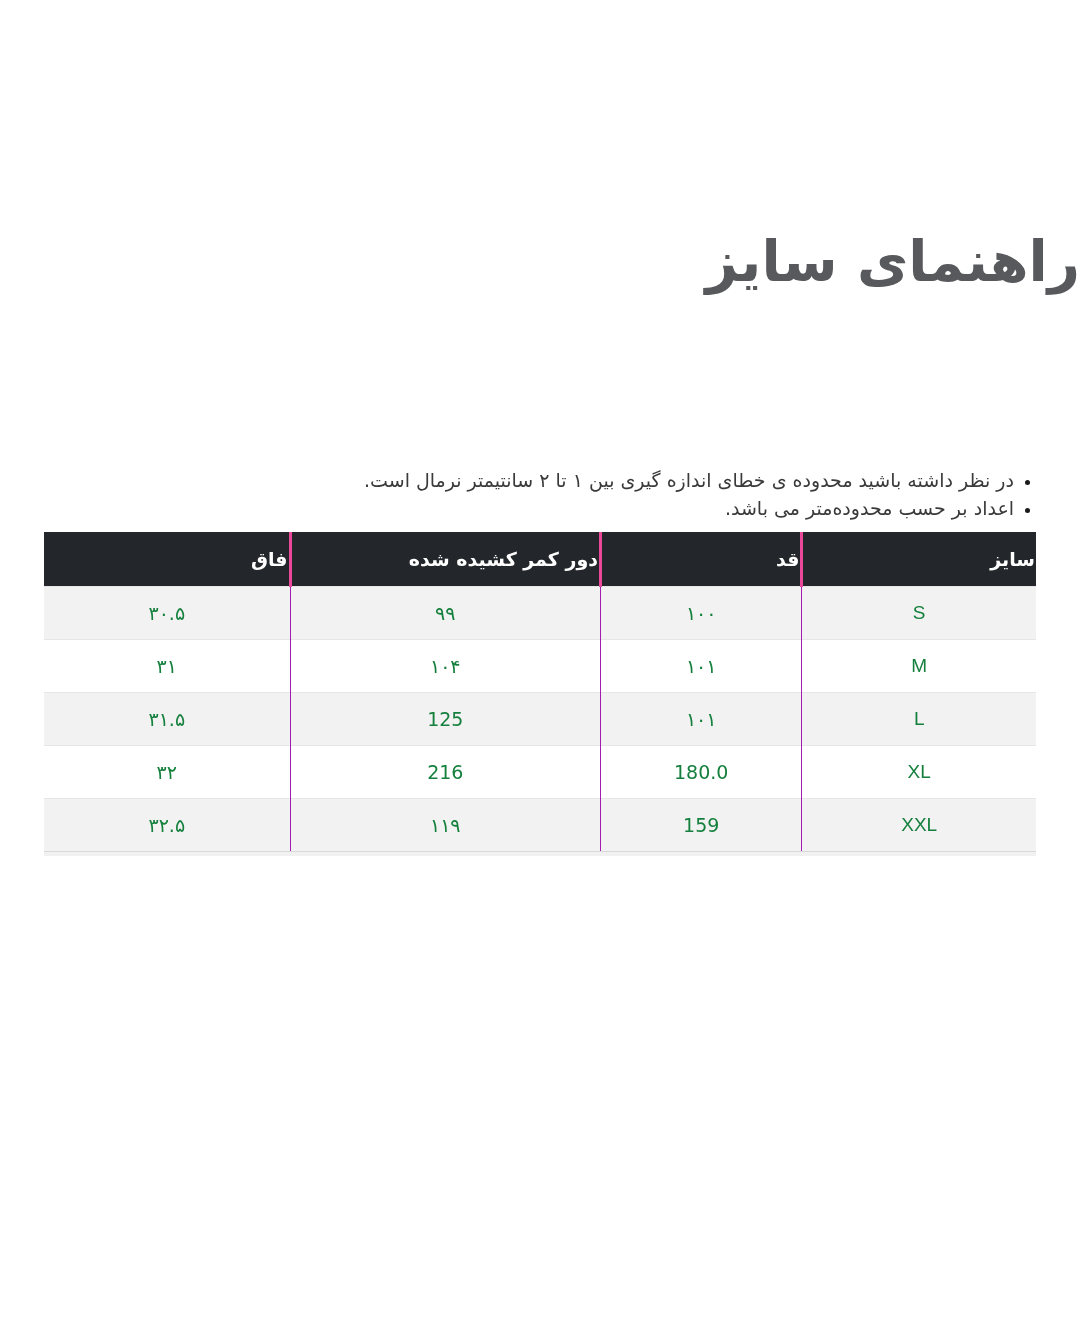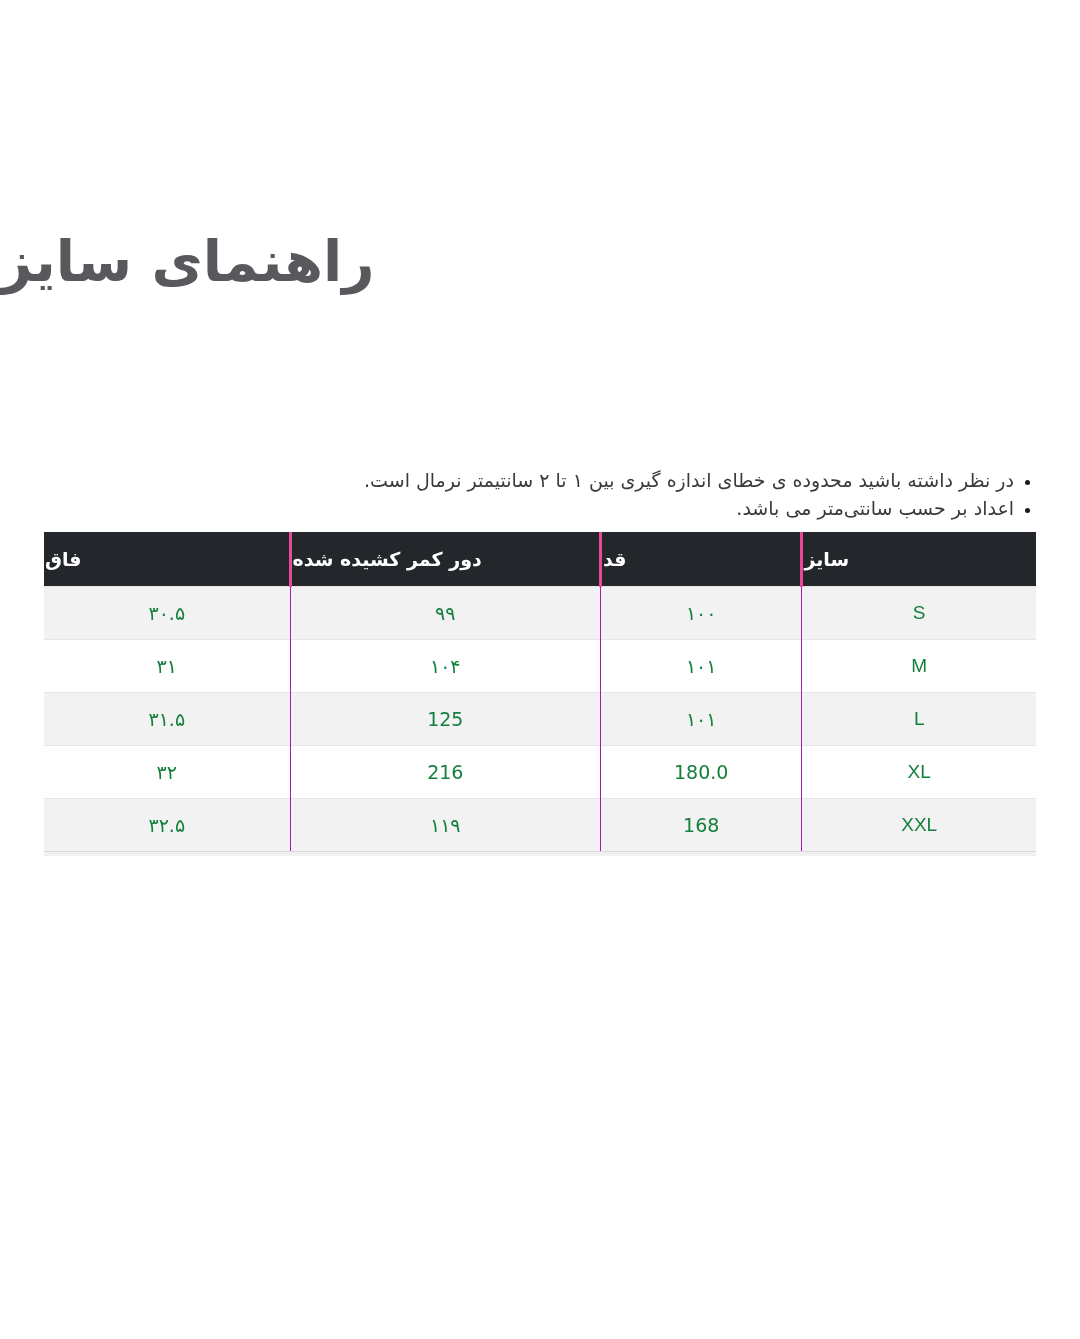--- a/index.html
+++ b/index.html
@@ -10,21 +10,21 @@
   }
   body {
     width: 1080px;
     height: 1339px;
     overflow: hidden;
     direction: rtl;
     font-family: "DejaVu Sans", "Liberation Sans", sans-serif;
   }
   .page-title {
     margin: 230px 0 0 0;
-    text-align: left;
+    text-align: right;
     font-size: 56px;
     line-height: 1.15;
     font-weight: 700;
     color: #58595c;
     font-family: "DejaVu Sans", sans-serif;
   }
   .content {
     width: 992px;
     margin: 0 auto;
   }
@@ -49,21 +49,21 @@
   .col-size  { width: 23.6%; }
   .col-height{ width: 20.3%; }
   .col-waist { width: 31.3%; }
   .col-rise  { width: 24.8%; }
   .size-table thead th {
     background: #23272b;
     color: #ffffff;
     height: 54px;
     font-size: 19px;
     font-weight: 700;
-    text-align: left;
+    text-align: right;
     vertical-align: middle;
   }
   .size-table thead th:not(:last-child) {
     border-left: 3px solid #ec4899;
   }
   .size-table tbody td {
     height: 53px;
     font-size: 19px;
     color: #15803d;
     text-align: center;
@@ -89,21 +89,21 @@
 </style>
 </head>
 <body>
 
 <h1 class="page-title">راهنمای سایز</h1>
 
 <div class="content">
 
   <ul class="notes">
     <li>در نظر داشته باشید محدوده ی خطای اندازه گیری بین ۱ تا ۲ سانتیمتر نرمال است.</li>
-    <li>اعداد بر حسب سانتی‌متر می باشد.</li>
+    <li>اعداد بر حسب محدوده‌متر می باشد.</li>
   </ul>
 
   <table class="size-table">
     <colgroup>
       <col class="col-size">
       <col class="col-height">
       <col class="col-waist">
       <col class="col-rise">
     </colgroup>
     <thead>
@@ -134,21 +134,21 @@
         <td>۳۱.۵</td>
       </tr>
       <tr>
         <td class="size-cell">XL</td>
         <td>180.0</td>
         <td>216</td>
         <td>۳۲</td>
       </tr>
       <tr>
         <td class="size-cell">XXL</td>
-        <td>168</td>
+        <td>159</td>
         <td>۱۱۹</td>
         <td>۳۲.۵</td>
       </tr>
     </tbody>
   </table>
 
   <div class="table-cutoff"></div>
 
 </div>
 

